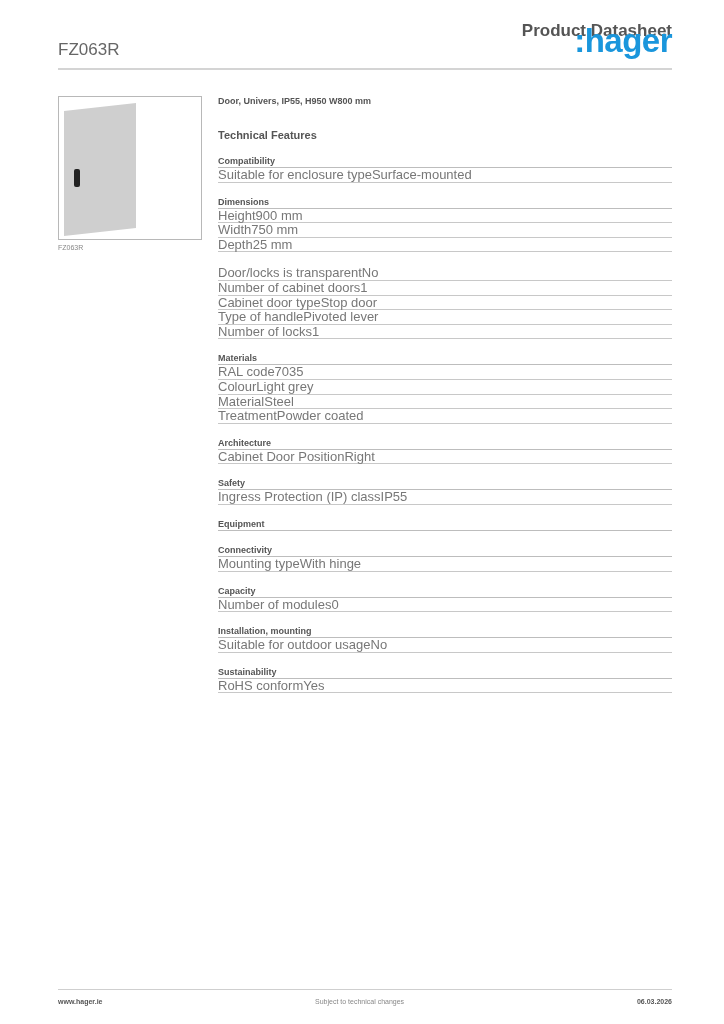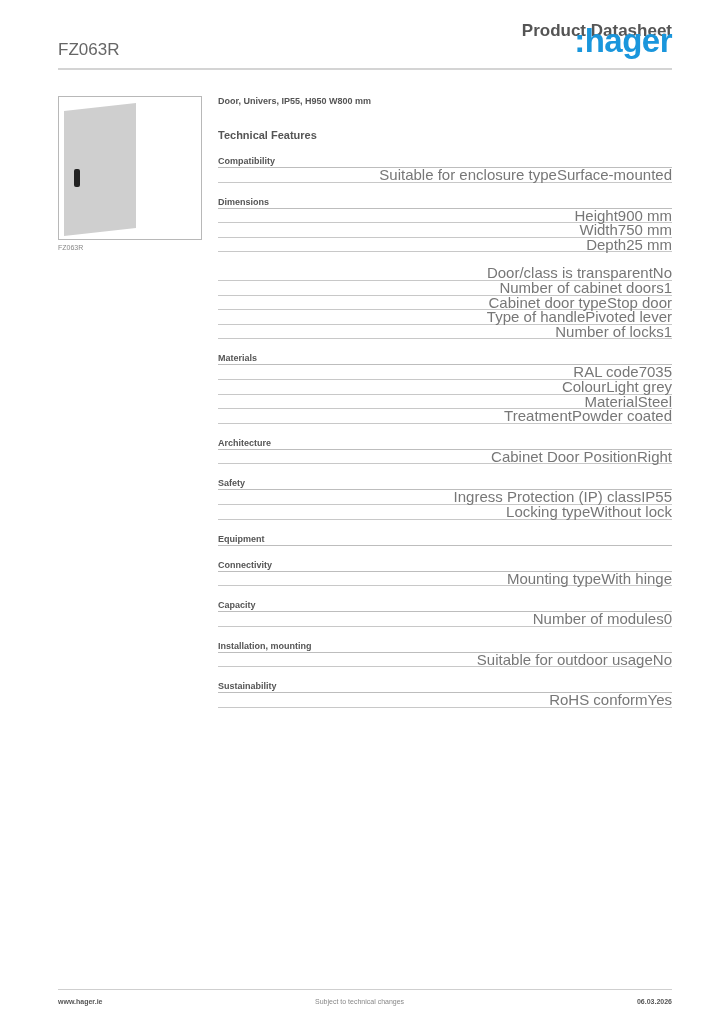--- a/index.html
+++ b/index.html
@@ -18,21 +18,21 @@
     .handle { position: absolute; left: 10px; top: 66px; width: 6px; height: 18px; background: #222; border-radius: 2px; }
     .image-caption { position: absolute; left: 58px; top: 244px; font-size: 7px; color: #888; }
 
     .content { position: absolute; left: 218px; top: 96px; width: 454px; }
     .product-desc { font-size: 9px; font-weight: bold; color: #555; height: 11px; line-height: 11px; }
     .tech-title { font-size: 11px; font-weight: bold; color: #555; margin-top: 23px; height: 11px; line-height: 11px; }
 
     .section { margin-top: 14px; }
     .section.first { margin-top: 15px; }
     .section-title { font-size: 9px; font-weight: bold; color: #555; line-height: 11px; height: 12px; border-bottom: 1px solid #bdbdbd; }
-    .row { display: flex; justify-content: flex-end; font-size: 15px; color: #777; height: 14.6px; line-height: 14px; border-bottom: 1px solid #c8c8c8; }
+    .row { display: flex; justify-content: flex-start; font-size: 13px; color: #777; height: 14.6px; line-height: 14px; border-bottom: 1px solid #c8c8c8; }
     .row .label, .row .value { white-space: nowrap; }
 
     .footer-rule { position: absolute; left: 58px; top: 989px; width: 614px; height: 1px; background: #cfcfcf; }
     .footer { position: absolute; left: 58px; top: 998px; width: 614px; height: 12px; font-size: 7px; }
     .footer-left { position: absolute; left: 0; font-weight: bold; color: #555; }
     .footer-center { position: absolute; left: 257px; color: #888; }
     .footer-right { position: absolute; right: 0; font-weight: bold; color: #555; }
   </style>
 </head>
 <body>
@@ -72,21 +72,21 @@
           <span class="label">Width</span>
           <span class="value">750 mm</span>
         </div>
         <div class="row">
           <span class="label">Depth</span>
           <span class="value">25 mm</span>
         </div>
       </div>
       <div class="section">
         <div class="row">
-          <span class="label">Door/class is transparent</span>
+          <span class="label">Door/locks is transparent</span>
           <span class="value">No</span>
         </div>
         <div class="row">
           <span class="label">Number of cabinet doors</span>
           <span class="value">1</span>
         </div>
         <div class="row">
           <span class="label">Cabinet door type</span>
           <span class="value">Stop door</span>
         </div>
@@ -124,24 +124,20 @@
           <span class="label">Cabinet Door Position</span>
           <span class="value">Right</span>
         </div>
       </div>
       <div class="section">
         <div class="section-title">Safety</div>
         <div class="row">
           <span class="label">Ingress Protection (IP) class</span>
           <span class="value">IP55</span>
         </div>
-        <div class="row">
-          <span class="label">Locking type</span>
-          <span class="value">Without lock</span>
-        </div>
       </div>
       <div class="section">
         <div class="section-title">Equipment</div>
       </div>
       <div class="section">
         <div class="section-title">Connectivity</div>
         <div class="row">
           <span class="label">Mounting type</span>
           <span class="value">With hinge</span>
         </div>

